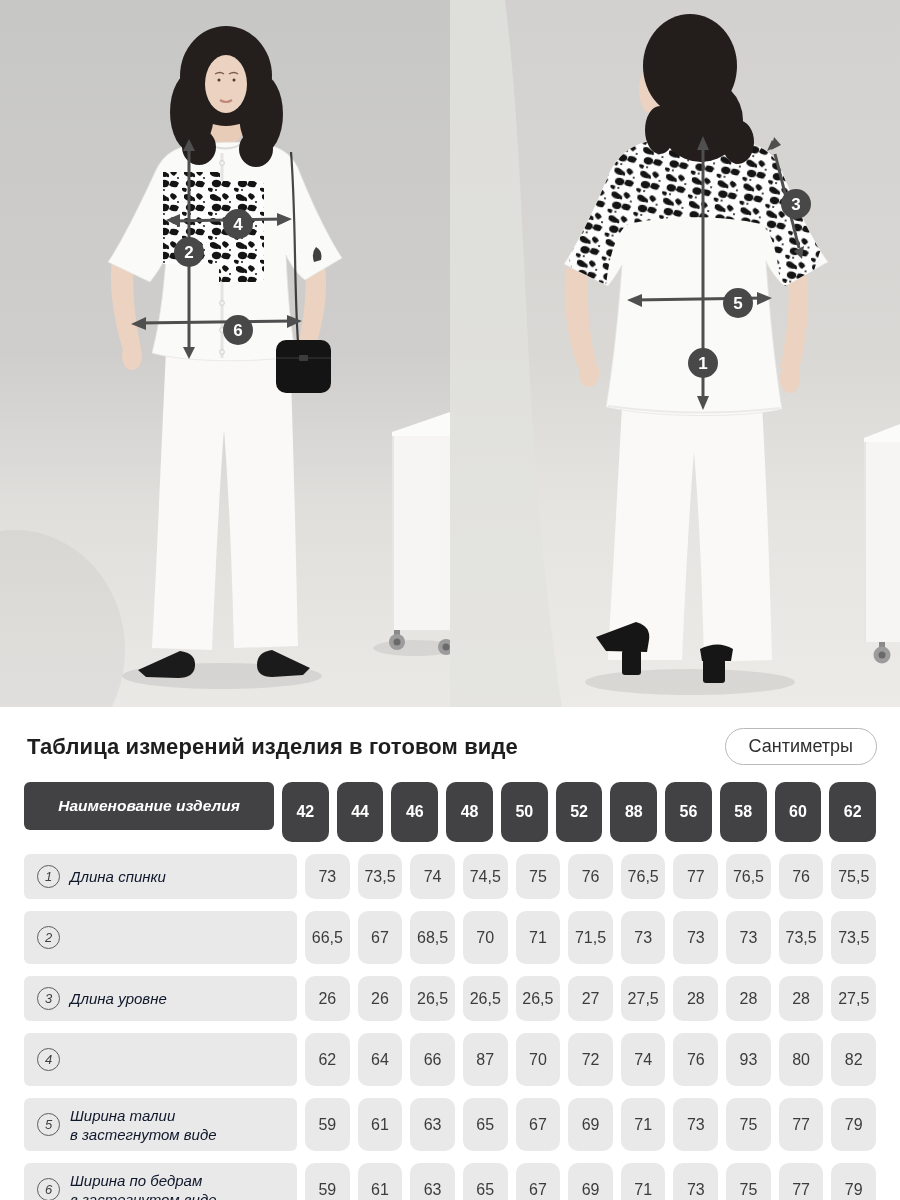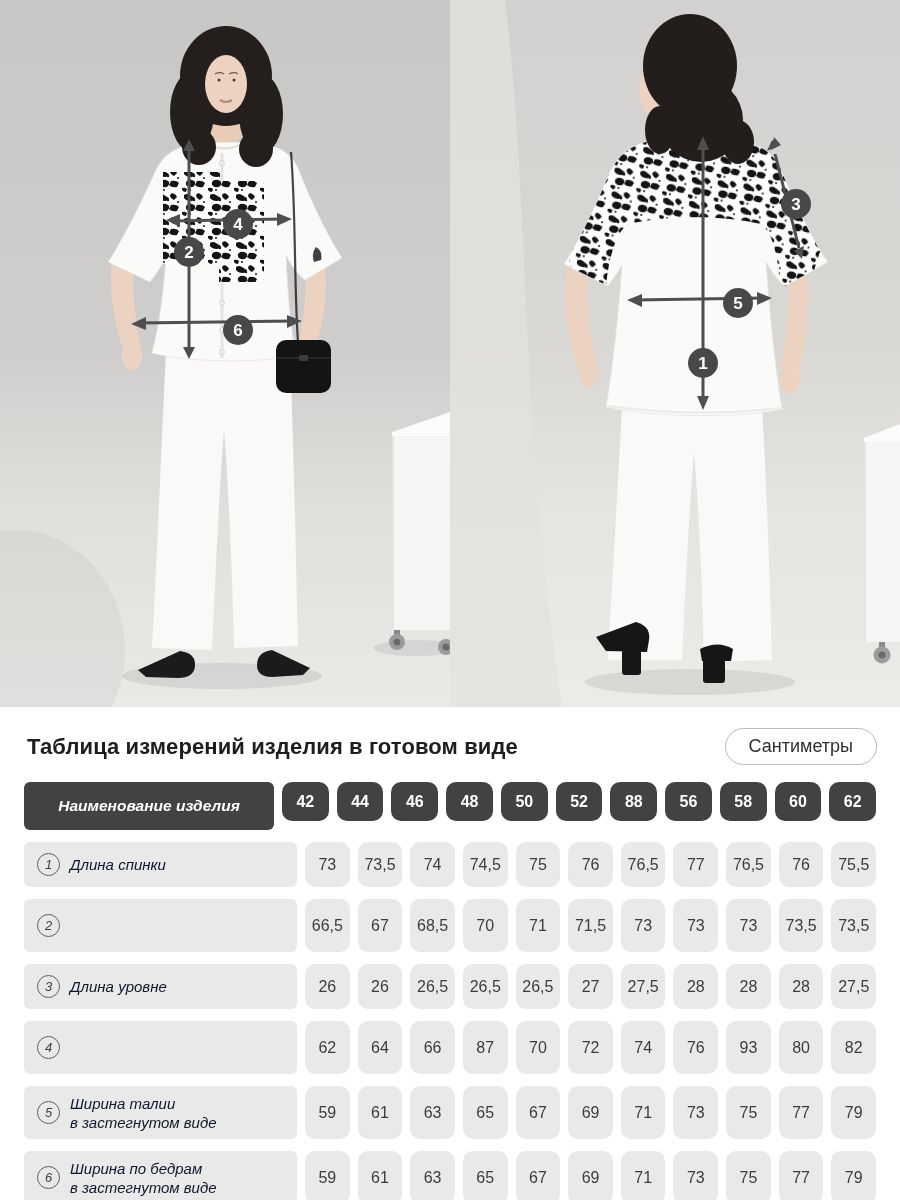--- a/index.html
+++ b/index.html
@@ -17,21 +17,21 @@
     padding:0 23px;font-size:18px;color:#2f2f2f;font-family:inherit;cursor:pointer;}
   
   .mtable{margin:17px 24px 0 24px;}
   .trow{display:flex;gap:8px;margin-bottom:12px;}
   .trow:last-child{margin-bottom:0;}
   .name-cell{flex:0 0 250px;border-radius:6px;display:flex;align-items:center;font-style:italic;}
   .size-cells{display:flex;flex:1;gap:8px;}
   .hname{background:#424245;color:#fff;font-weight:700;font-size:15.5px;height:48px;
     justify-content:center;}
   .hcell{flex:1;background:#424245;color:#fff;font-weight:700;font-size:16px;border-radius:10px;
-    display:flex;align-items:center;justify-content:center;height:39px;}
+    display:flex;align-items:center;justify-content:center;height:60px;}
   .rname{background:#e9e9ea;padding:0 10px 0 13px;gap:10px;}
   .trow.single .name-cell,.trow.single .vcell{height:45px;}
   .trow.tall .name-cell,.trow.tall .vcell{height:53px;}
   .row-num{flex:0 0 21px;width:21px;height:21px;border:1.4px solid #5d5d5d;border-radius:50%;
     display:flex;align-items:center;justify-content:center;font-size:13px;color:#3f3f3f;}
   .row-label{font-size:15px;line-height:19px;color:#0f172a;white-space:pre-line;}
   .vcell{flex:1;background:#e9e9ea;border-radius:10px;display:flex;align-items:center;
     justify-content:center;font-size:16px;color:#3c3c3c;}
 </style>
 </head>

